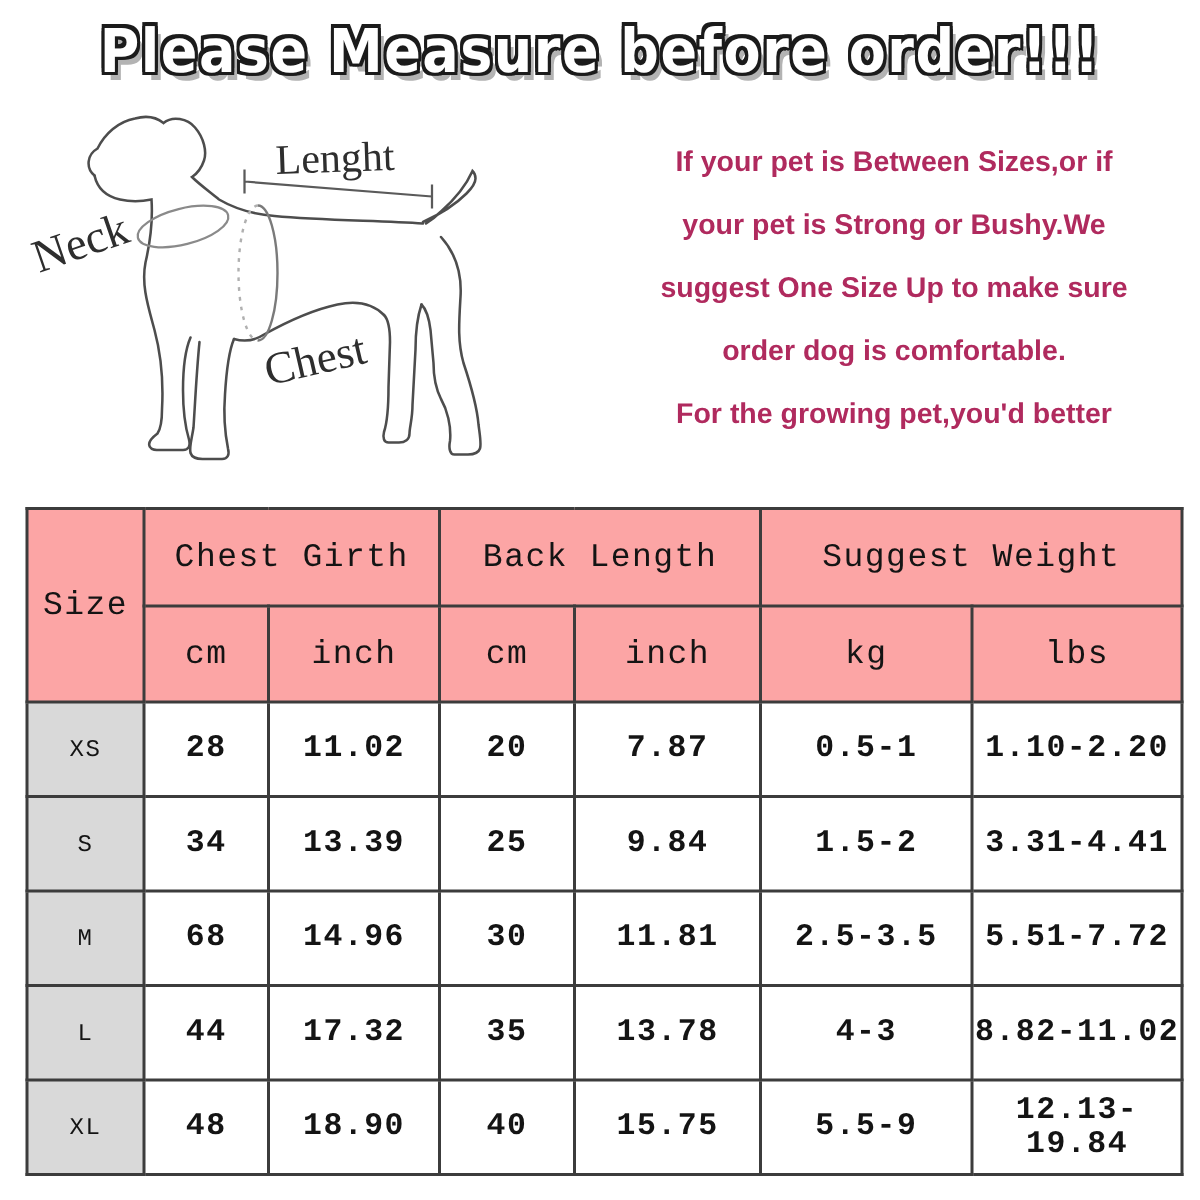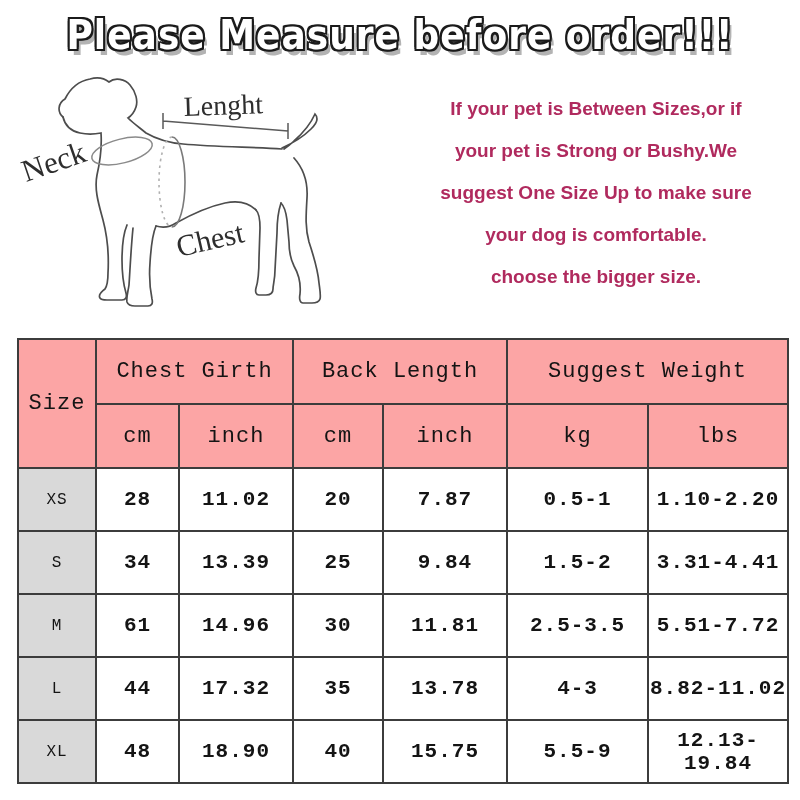--- a/index.html
+++ b/index.html
@@ -77,22 +77,22 @@
 
     <text x="26" y="112" font-size="31" transform="rotate(-19 26 112)">Neck</text>
     <text x="184" y="46" font-size="28" transform="rotate(-2 184 46)">Lenght</text>
     <text x="179" y="187" font-size="30" transform="rotate(-13 179 187)">Chest</text>
   </svg>
 
   <div class="notice">
     <div>If your pet is Between Sizes,or if</div>
     <div>your pet is Strong or Bushy.We</div>
     <div>suggest One Size Up to make sure</div>
-    <div>your dog is comfortable.</div>
-    <div>choose the bigger size.</div>
+    <div>order dog is comfortable.</div>
+    <div>For the growing pet,you'd better</div>
   </div>
 
   <table class="size">
     <colgroup>
       <col style="width:78px">
         <col style="width:83px">
         <col style="width:114px">
       <col style="width:90px">
         <col style="width:124px">
         <col style="width:141px">
@@ -128,21 +128,21 @@
         <th>S</th>
         <td>34</td>
         <td>13.39</td>
         <td>25</td>
         <td>9.84</td>
         <td>1.5-2</td>
         <td>3.31-4.41</td>
       </tr>
       <tr class="dr">
         <th>M</th>
-        <td>61</td>
+        <td>68</td>
         <td>14.96</td>
         <td>30</td>
         <td>11.81</td>
         <td>2.5-3.5</td>
         <td>5.51-7.72</td>
       </tr>
       <tr class="dr">
         <th>L</th>
         <td>44</td>
         <td>17.32</td>

